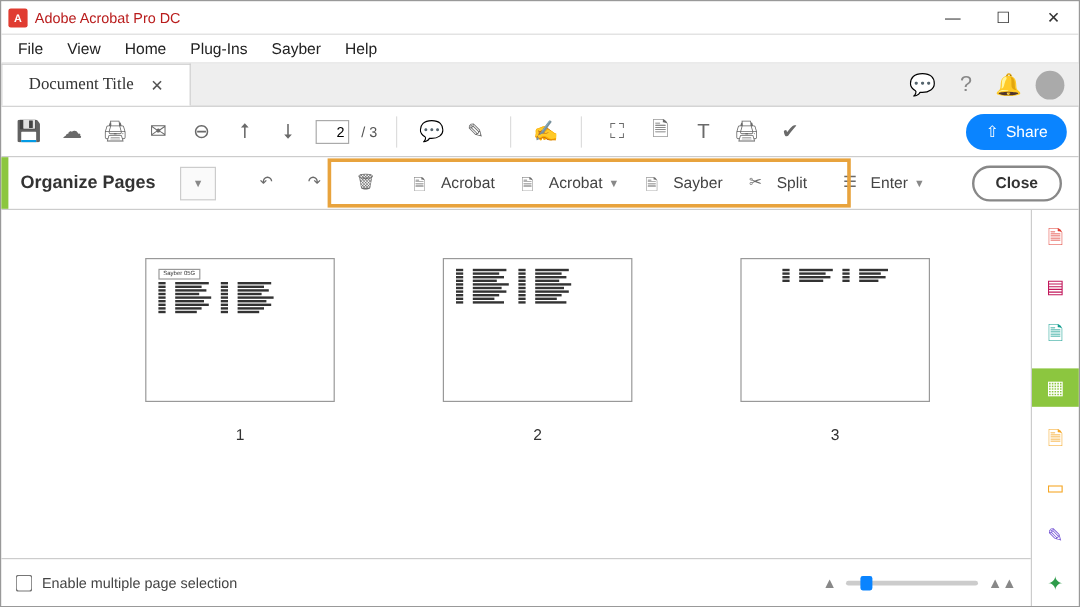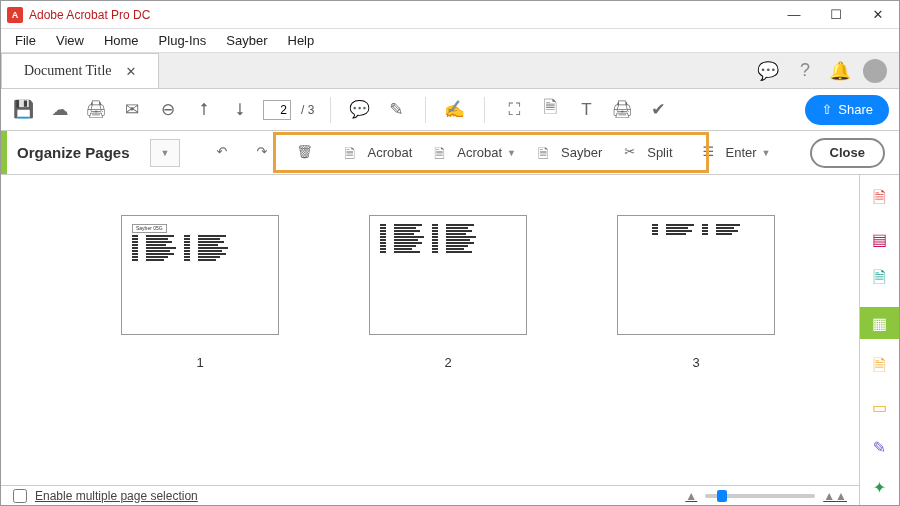--- a/index.html
+++ b/index.html
@@ -37,21 +37,21 @@
 .mainrow { flex: 1; display: flex; min-height: 0; }
 .thumbarea { flex: 1; display: flex; flex-direction: column; }
 .thumbs { flex: 1; display: flex; gap: 90px; padding: 40px 0 0 120px; overflow: hidden; }
 .thumbcol { display: flex; flex-direction: column; align-items: center; gap: 20px; }
 .pagethumb { width: 158px; height: 120px; border: 1px solid #999; background: #fff; padding: 8px 10px; font-size: 4px; line-height: 5px; color: #333; overflow: hidden; }
 .pagethumb .tstub{ border:1px solid #999; display:inline-block; padding:1px 3px; font-size:5px; margin-bottom:2px;}
 .pagenum { font-size: 13px; color: #333; }
 .rightrail { width: 40px; border-left: 1px solid #ccc; display: flex; flex-direction: column; align-items: center; padding-top: 12px; gap: 16px; }
 .rightrail .ritem { width: 24px; height: 24px; display: flex; align-items: center; justify-content: center; font-size:16px;}
 .rightrail .active { background: #8cc63f; width: 40px; height: 32px; color:#fff;}
-.footer { height: 20px; border-top: 1px solid #ccc; display: flex; align-items: center; padding: 0 12px; font-size: 12px; color: #444; gap: 8px; text-decoration: underline; }
+.footer { height: 40px; border-top: 1px solid #ccc; display: flex; align-items: center; padding: 0 12px; font-size: 12px; color: #444; gap: 8px; }
 .footer input[type=checkbox]{ width:14px; height:14px;}
 .footer .fspacer{flex:1;}
 .footer .zslider{ width:110px; height:4px; background:#ccc; position:relative; border-radius:2px;}
 .footer .zslider .knob{ position:absolute; left:12px; top:-4px; width:10px; height:12px; background:#0a84ff; border-radius:2px;}
 .caret{font-size:9px; color:#888;}
 .lines{ display:flex; gap:8px;}
 .col{ display:flex; flex-direction:column; gap:1px;}
 .ln{ height:2px; background:#333;}
 </style>
 </head>

